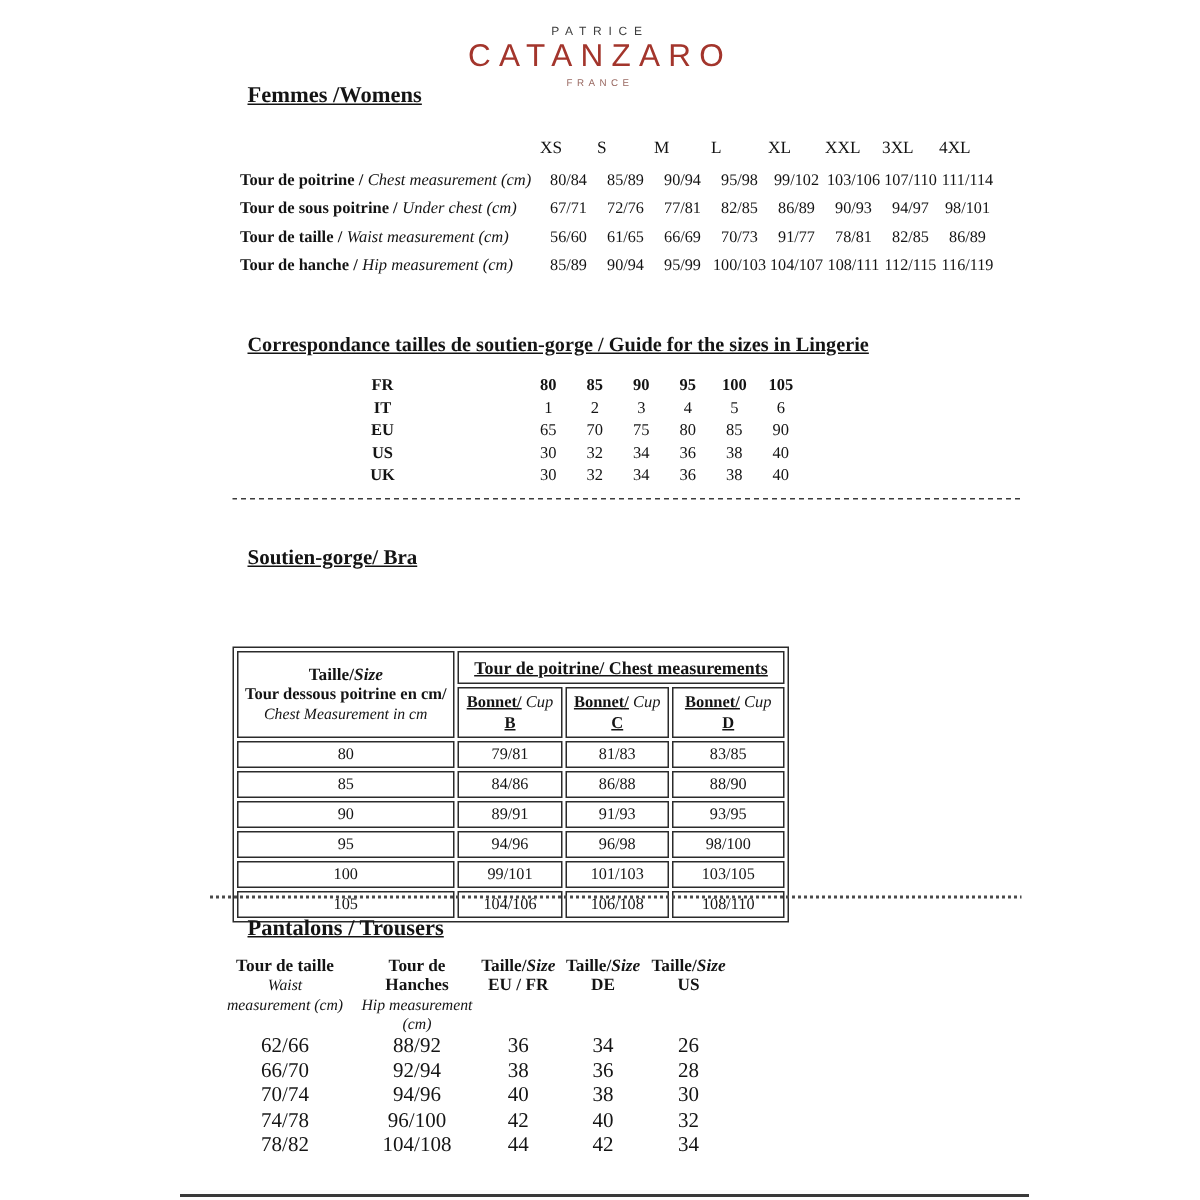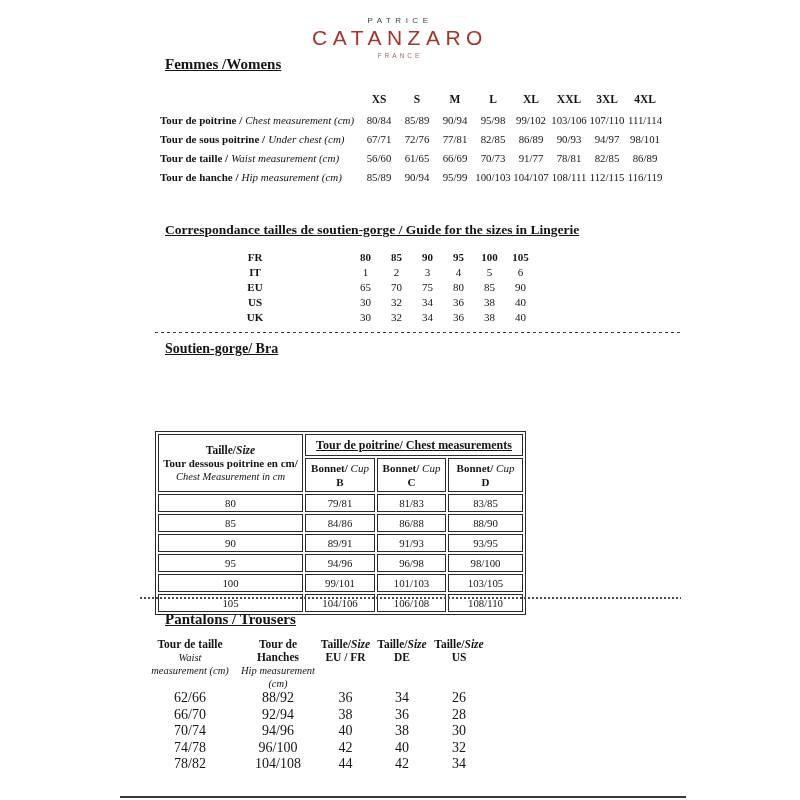--- a/index.html
+++ b/index.html
@@ -17,21 +17,21 @@
   .hd{font-weight:bold;text-decoration:underline;white-space:nowrap;}
   .hd-lg{font-size:15px;}
   .hd-md{font-size:13.5px;}
   .hd-sm{font-size:14px;}
 
   table{border-collapse:collapse;table-layout:fixed;}
   td,th{padding:0;}
 
   
   .t-femmes{width:504px;}
-  .t-femmes th{font-weight:bold;font-size:11.5px;text-align:center;height:22px;vertical-align:middle;}
+  .t-femmes th{font-weight:normal;font-size:11.5px;text-align:left;height:22px;vertical-align:middle;}
   .t-femmes td{font-size:10.8px;text-align:center;height:19px;vertical-align:middle;}
   .t-femmes .lbl{text-align:left;font-size:11px;}
   .lbl b{font-weight:bold;}
   .lbl i{font-style:italic;font-weight:normal;margin-left:3px;}
 
   
   .t-lingerie{width:376px;}
   .t-lingerie td{font-size:11px;text-align:center;height:15px;vertical-align:middle;font-family:Liberation Serif, serif;}
   .t-lingerie .llbl{font-weight:bold;}
   .t-lingerie tr.bold-vals td{font-weight:bold;}
@@ -48,21 +48,21 @@
   .b1{font-weight:bold;font-size:11px;line-height:13px;}
   .i1{font-style:italic;font-size:10.5px;line-height:13px;margin-left:4px;}
 
   
   .t-cup{border-collapse:separate;border-spacing:2px;border:1px solid #2b2b2b;background:#fff;}
   .t-cup th,.t-cup td{border:1px solid #2b2b2b;text-align:center;vertical-align:middle;font-weight:normal;}
   .t-cup .c1{width:143px;}
   .t-cup .cb{width:68px;} .t-cup .cc{width:67px;} .t-cup .cd{width:73px;}
   .t-cup .grp{height:20px;font-weight:bold;font-size:12px;text-decoration:underline;text-align:center;}
   .t-cup .cuph{height:32px;font-size:11px;line-height:14px;}
-  .t-cup .cuph b{font-weight:bold;} .t-cup .cuph i{font-style:italic;}
+  .t-cup .cuph b{font-weight:bold;text-decoration:underline;} .t-cup .cuph i{font-style:italic;}
   .t-cup tr.dr td{height:16px;font-size:10.8px;}
   .c1a{font-weight:bold;font-size:11.5px;line-height:14px;}
   .c1a i{font-style:italic;}
   .c1b{font-weight:bold;font-size:11px;line-height:13px;}
   .c1c{font-style:italic;font-size:10.5px;line-height:13px;}
 
   
   .t-trousers{width:349px;}
   .t-trousers th{vertical-align:top;font-weight:normal;text-align:center;}
   .t-trousers td{font-size:14px;text-align:center;height:16.5px;vertical-align:middle;}
@@ -203,21 +203,21 @@
           <td class="plain">34</td>
           <td class="plain">36</td>
           <td class="plain">38</td>
           <td class="plain">40</td>
         </tr>
   </tbody>
     </table>
 
   <div class="abs sep-dash" style="left:155px;top:332px;width:527px;"></div>
 
-  <div class="abs hd hd-sm" style="left:165px;top:341px;font-family:Liberation Serif, serif;">Soutien-gorge/ Bra</div>
+  <div class="abs hd hd-sm" style="left:165px;top:365px;font-family:Liberation Serif, serif;">Soutien-gorge/ Bra</div>
 
   <table class="abs t-bra" style="left:160px;top:377px;">
     <colgroup>
         <col style="width:190px">
         <col span="6" style="width:34px">
       </colgroup>
     <tbody>
   </tbody>
     </table>
 

